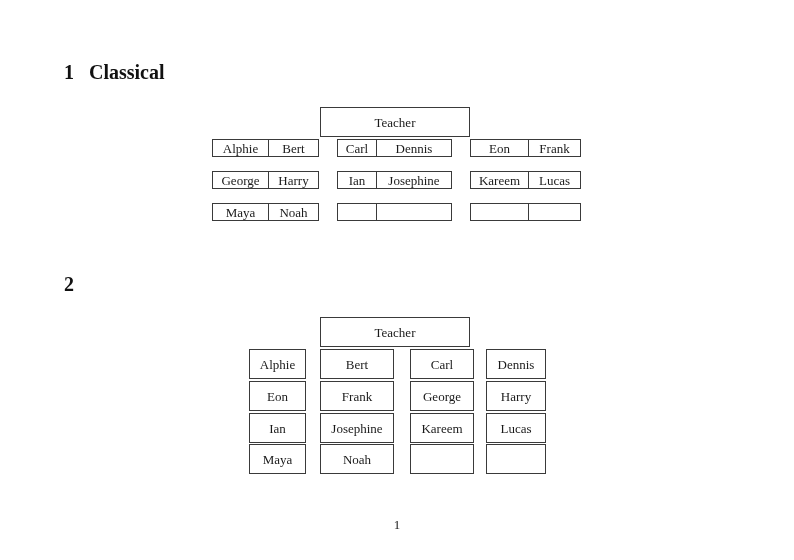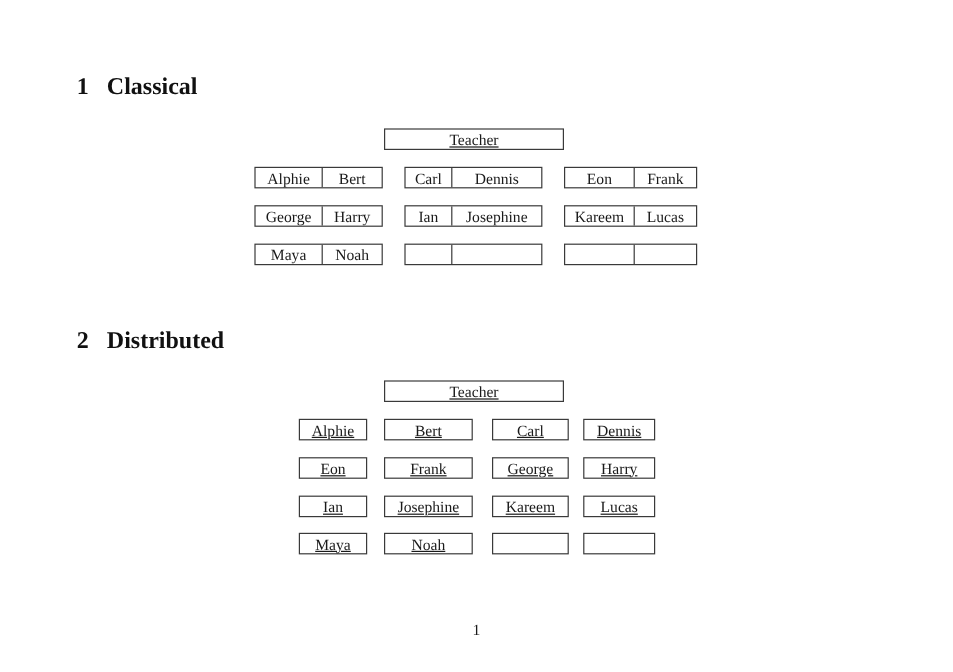--- a/index.html
+++ b/index.html
@@ -32,22 +32,21 @@
   .box {
     position: absolute;
     border: 1px solid #3a3a3a;
     background: #ffffff;
     display: flex;
     align-items: center;
     justify-content: center;
     font-size: 13px;
     line-height: 1;
     color: #1a1a1a;
-    height: 18px;
-    text-decoration: underline;
+    height: 30px;
   }
   .teacher { left: 320px; width: 150px; }
   .t-classical { top: 107px; }
   .t-distributed { top: 317px; }
 
   
   .pair {
     position: absolute;
     border: 1px solid #3a3a3a;
     background: #ffffff;
@@ -132,21 +131,20 @@
     <div class="cell c1"></div>
     <div class="cell c2"></div>
   </div>
   <div class="pair pc r3">
     <div class="cell c1"></div>
     <div class="cell c2"></div>
   </div>
 
   <div class="heading h-distributed">
     <span class="sec-num">2</span>
-    <span class="sec-title">Distributed</span>
   </div>
 
   <div class="box teacher t-distributed">
     <span>Teacher</span>
   </div>
 
   <div class="box d1 q1">Alphie</div>
   <div class="box d2 q1">Bert</div>
   <div class="box d3 q1">Carl</div>
   <div class="box d4 q1">Dennis</div>

